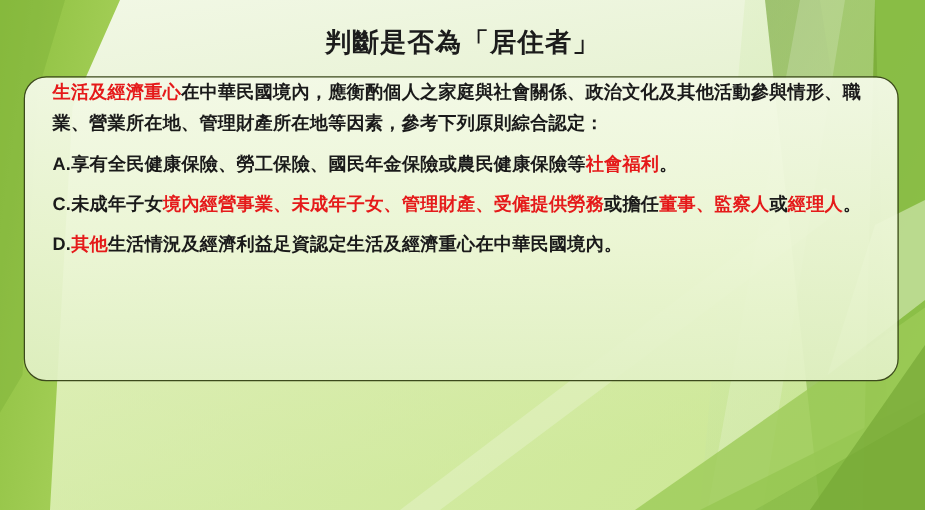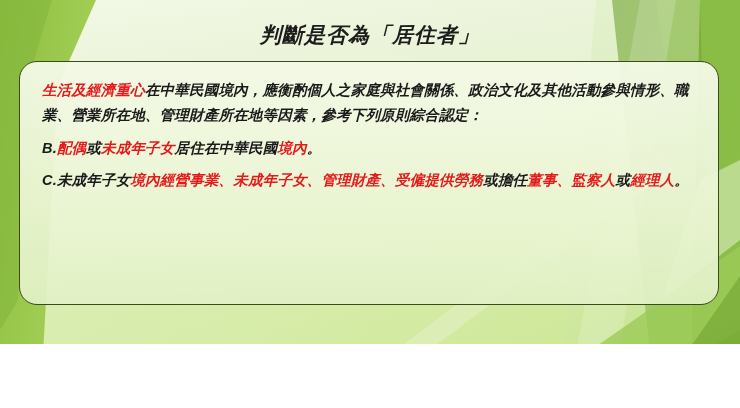--- a/index.html
+++ b/index.html
@@ -7,24 +7,23 @@
     padding: 0;
     background: #ffffff;
   }
   body {
     font-family: "Liberation Sans", "DejaVu Sans", sans-serif;
   }
 
   #slide {
     position: relative;
     width: 740px;
-    height: 344px;
+    height: 408px;
     overflow: hidden;
     background: linear-gradient(160deg, #eef6df 0%, #e4f0cf 28%, #d4ea9d 62%, #cde88f 100%);
-    font-style: italic;
   }
 
   
   .bg-layer {
     position: absolute;
     inset: 0;
     overflow: hidden;
     pointer-events: none;
   }
   .bg-svg { display: block; width: 740px; height: 408px; }
@@ -49,21 +48,21 @@
     position: absolute;
     left: 19px;
     top: 61px;
     width: 700px;
     height: 244px;
     box-sizing: border-box;
     border: 1.5px solid #3c4a1c;
     border-radius: 18px;
     background: linear-gradient(180deg, rgba(243,249,230,0.96) 0%, rgba(236,246,214,0.93) 55%, rgba(226,241,198,0.92) 100%);
     z-index: 4;
-    padding: 16px 22px 10px 22px;
+    padding: 0 22px 10px 22px;
   }
 
   .para {
     color: #1a1a1a;
     font-size: 14.5px;
     font-weight: bold;
     line-height: 1.72;
     letter-spacing: 0.2px;
     margin: 0 0 8px 0;
     white-space: normal;
@@ -135,20 +134,21 @@
       <path d="M320,408 L660,150 L678,164 L352,408 Z" fill="#ffffff" opacity="0.22"></path>
     </svg>
   </div>
 
   <div class="title">判斷是否為「居住者」</div>
 
   <div class="panel">
 
     <p class="para"><span class="hl">生活及經濟重心</span><span class="dk">在中華民國境內，應衡酌個人之家庭與社會關係、政治文化及其他活動參與情形、職業、營業所在地、管理財產所在地等因素，參考下列原則綜合認定：</span></p>
 
+    <p class="para item"><span class="marker">A.</span><span class="dk">享有全民健康保險、勞工保險、國民年金保險或農民健康保險等</span><span class="hl">社會福利</span><span class="dk">。</span></p>
 
-    <p class="para item"><span class="marker">B.</span><span class="hl">配偶</span><span class="dk">或</span><span class="hl">未成年子女</span><span class="dk">居住在中華民國</span><span class="hl">境內</span><span class="dk">。</span></p>
 
     <p class="para item"><span class="marker">C.</span><span class="dk">未成年子女</span><span class="hl">境內經營事業、未成年子女、管理財產、受僱提供勞務</span><span class="dk">或擔任</span><span class="hl">董事、監察人</span><span class="dk">或</span><span class="hl">經理人</span><span class="dk">。</span></p>
 
+    <p class="para item"><span class="marker">D.</span><span class="hl">其他</span><span class="dk">生活情況及經濟利益足資認定生活及經濟重心在中華民國境內。</span></p>
 
   </div>
 </div>
 
 </body></html>

